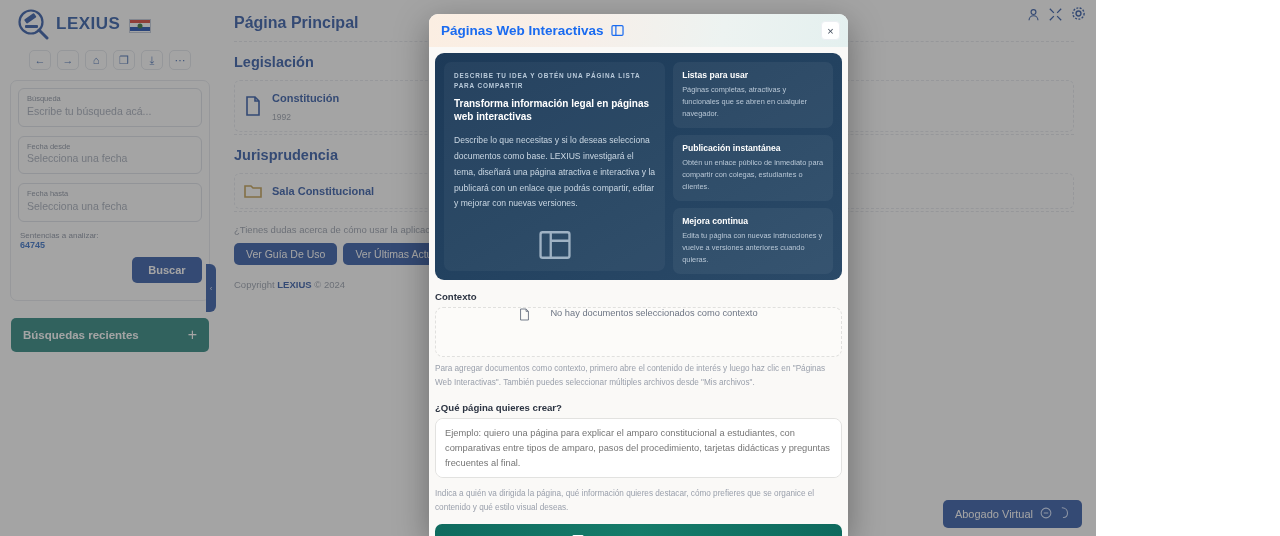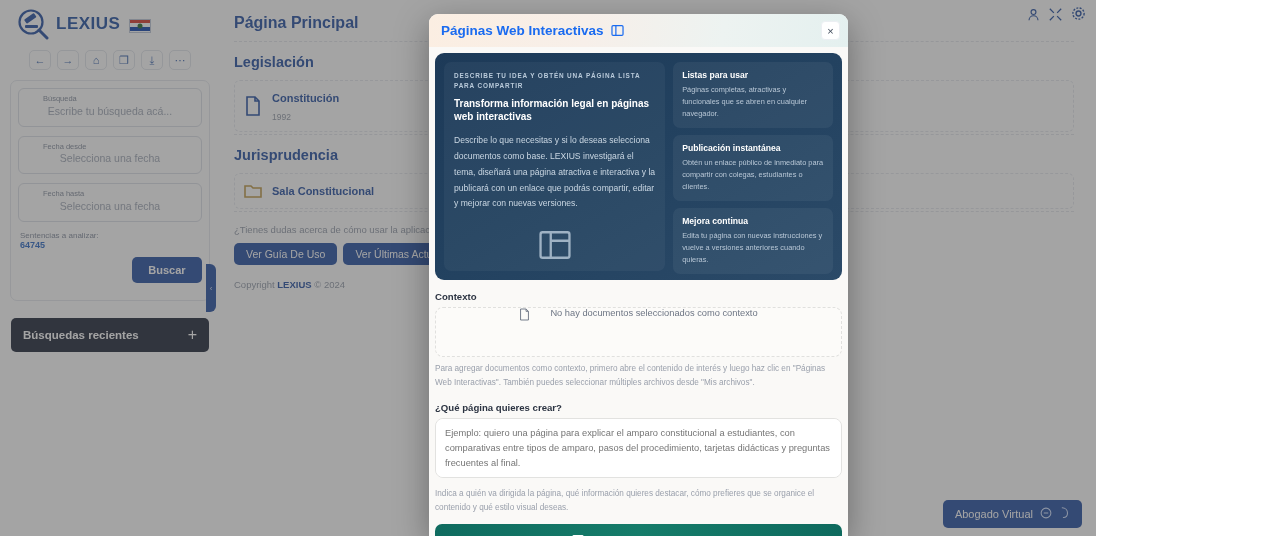--- a/index.html
+++ b/index.html
@@ -38,36 +38,36 @@
 
   .navbar { display: flex; gap: 6px; justify-content: center; padding: 4px 0 10px; }
   .navbtn {
     width: 22px; height: 20px; border: 1px solid #dfe3ea; border-radius: 5px;
     background: #fff; color: #2b59a8; font-size: 11px;
     display: flex; align-items: center; justify-content: center;
   }
 
   .searchcard { border: 1px solid #e4e7ed; border-radius: 7px; padding: 7px; }
   .field {
-    border: 1px solid #d9dde5; border-radius: 6px; padding: 5px 24px 6px;
+    border: 1px solid #d9dde5; border-radius: 6px; padding: 5px 8px 6px;
     margin-bottom: 9px; background: #fff;
   }
   .field-label { font-size: 7.5px; color: #7b8496; line-height: 1.3; }
-  .field-value { font-size: 10.5px; color: #9aa2b1; line-height: 1.5; text-align: center; }
+  .field-value { font-size: 10.5px; color: #9aa2b1; line-height: 1.5; }
   .sent-label { font-size: 8px; color: #7b8496; padding-left: 2px; }
   .sent-count { font-size: 9px; color: #1f5fc0; font-weight: 700; padding-left: 2px; }
   .btn-buscar {
     display: block; margin: 7px 0 10px auto; width: 70px; height: 26px;
     background: #16439b; color: #fff; border: none; border-radius: 5px;
     font-size: 11px; font-weight: 600; font-family: inherit;
   }
 
   .recent-wrap { border: 1px dashed transparent; margin-top: 16px; }
   .recent {
-    background: #0f172a; color: #fff; border-radius: 5px;
+    background: #0f766e; color: #fff; border-radius: 5px;
     height: 34px; display: flex; align-items: center; justify-content: space-between;
     padding: 0 12px; font-size: 11.5px; font-weight: 700;
   }
   .recent .plus { font-size: 16px; font-weight: 400; }
   .rail-tab {
     position: absolute; left: 206px; top: 264px; width: 10px; height: 48px;
     background: #16439b; border-radius: 0 6px 6px 0; color: #cdd9f2;
     font-size: 8px; display: flex; align-items: center; justify-content: center;
   }
 

